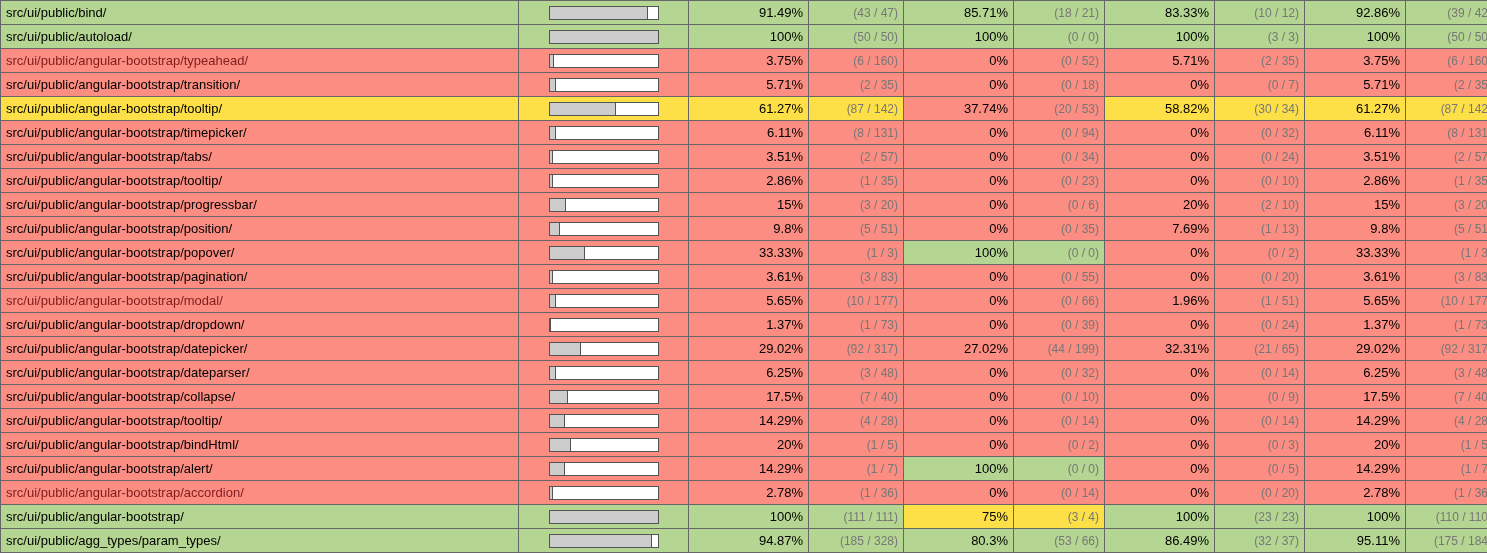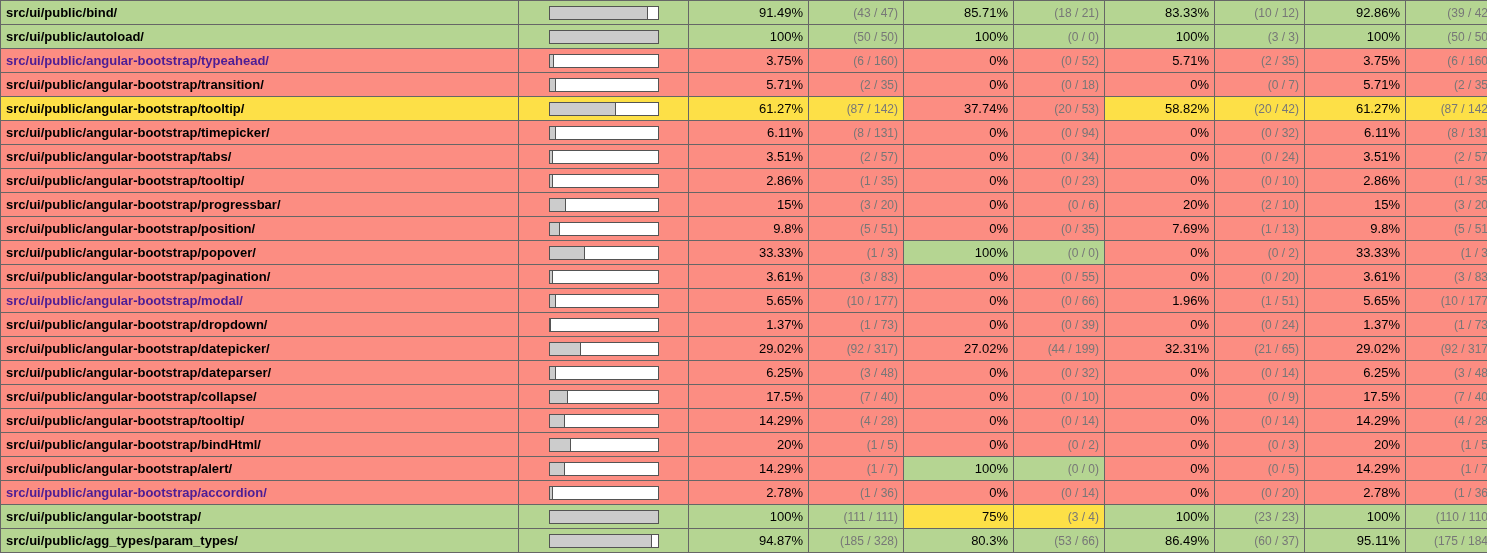--- a/index.html
+++ b/index.html
@@ -51,24 +51,23 @@
   .medium  { background: #fde047; }
   .high    { background: #b5d592; }
 
   td.file {
     padding-left: 20px;
     text-align: left;
   }
   td.file a {
     color: #000000;
     text-decoration: none;
-    font-weight: bold;
   }
   td.file a.visited {
-    color: #4c1d95;
+    color: #7f1d1d;
     margin-top: 8px;
   }
   td.pic {
     text-align: center;
     padding: 0;
   }
   td.pct {
     text-align: right;
     font-weight: normal;
     padding-right: 10px;
@@ -168,21 +167,21 @@
         <td class="abs low">(2 / 35)</td>
       </tr>
       <tr>
         <td class="file medium"><a href="#">src/ui/public/angular-bootstrap/tooltip/</a></td>
         <td class="pic medium"><div class="chart"><div class="cover-fill" style="width: 61.27%;"></div></div></td>
         <td class="pct medium">61.27%</td>
         <td class="abs medium">(87 / 142)</td>
         <td class="pct low">37.74%</td>
         <td class="abs low">(20 / 53)</td>
         <td class="pct medium">58.82%</td>
-        <td class="abs medium">(20 / 42)</td>
+        <td class="abs medium">(30 / 34)</td>
         <td class="pct medium">61.27%</td>
         <td class="abs medium">(87 / 142)</td>
       </tr>
       <tr>
         <td class="file low"><a href="#">src/ui/public/angular-bootstrap/timepicker/</a></td>
         <td class="pic low"><div class="chart"><div class="cover-fill" style="width: 6.11%;"></div></div></td>
         <td class="pct low">6.11%</td>
         <td class="abs low">(8 / 131)</td>
         <td class="pct low">0%</td>
         <td class="abs low">(0 / 94)</td>
@@ -384,18 +383,18 @@
         <td class="abs high">(110 / 110)</td>
       </tr>
       <tr>
         <td class="file high"><a href="#">src/ui/public/agg_types/param_types/</a></td>
         <td class="pic high"><div class="chart"><div class="cover-fill" style="width: 94.87%;"></div></div></td>
         <td class="pct high">94.87%</td>
         <td class="abs high">(185 / 328)</td>
         <td class="pct high">80.3%</td>
         <td class="abs high">(53 / 66)</td>
         <td class="pct high">86.49%</td>
-        <td class="abs high">(60 / 37)</td>
+        <td class="abs high">(32 / 37)</td>
         <td class="pct high">95.11%</td>
         <td class="abs high">(175 / 184)</td>
       </tr>
     </tbody>
 </table>
 
 </body></html>

